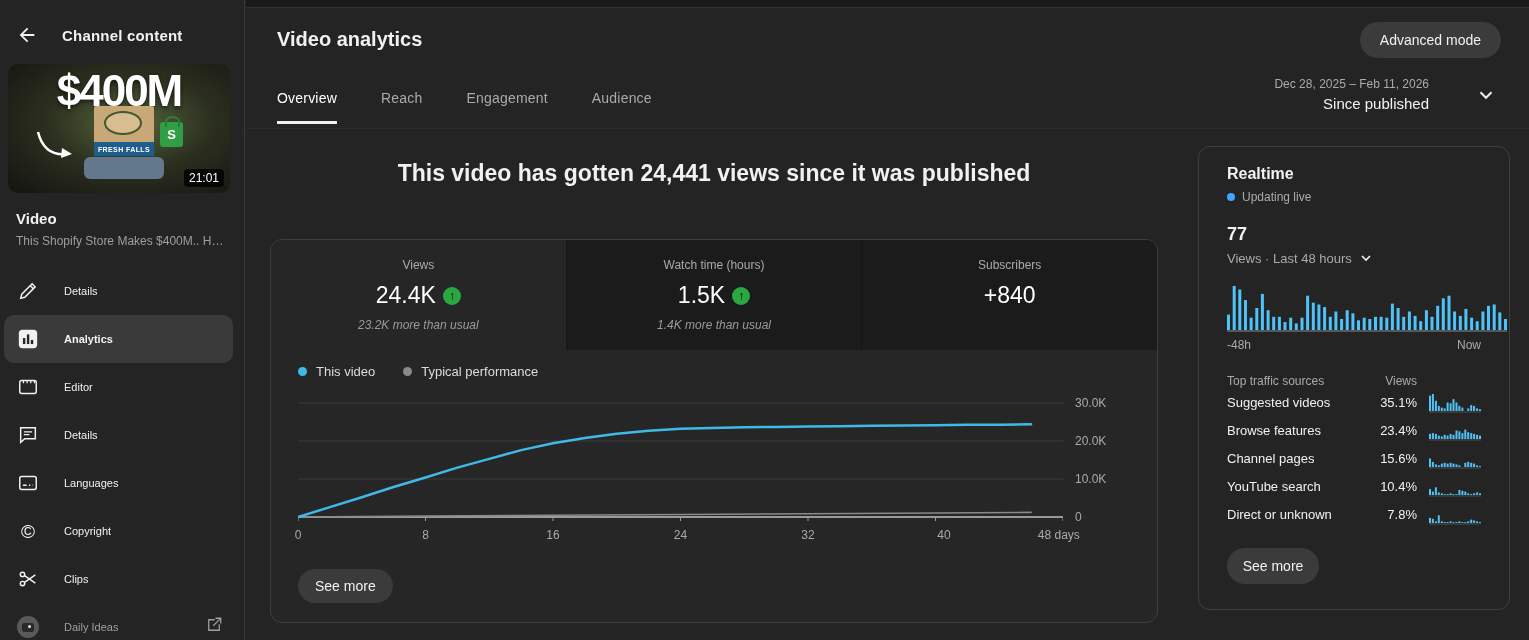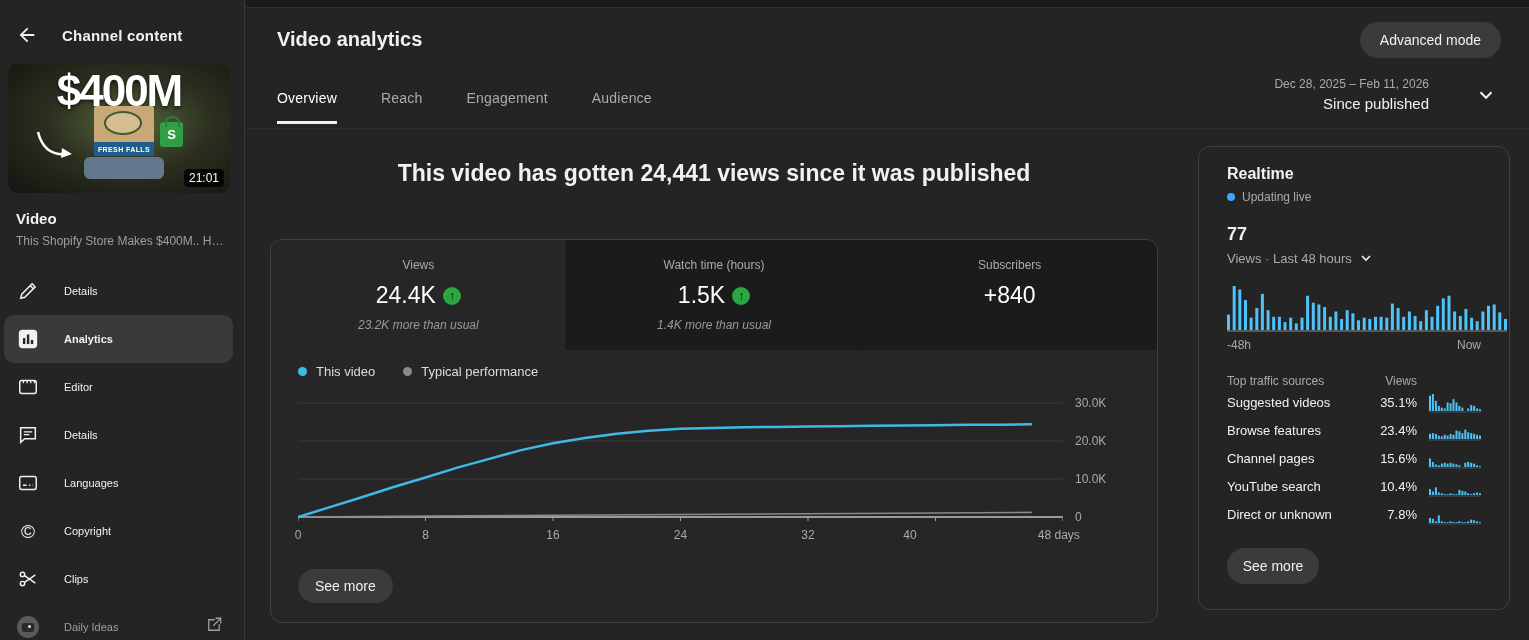--- a/index.html
+++ b/index.html
@@ -303,21 +303,21 @@
           <div style="top: 239px;">10.0K</div>
           <div style="top: 201px;">20.0K</div>
           <div style="top: 163px;">30.0K</div>
         </div>
       <div class="x-ticks" id="x-ticks">
           <div style="left: 0px;">0</div>
           <div style="left: 127.5px;">8</div>
           <div style="left: 255px;">16</div>
           <div style="left: 382.5px;">24</div>
           <div style="left: 510px;">32</div>
-          <div style="left: 612px; text-align: right;">40</div>
+          <div style="left: 646px; text-align: right;">40</div>
           <div style="left: 765px; transform: translateX(-60%);">48 days</div>
         </div>
 
       <div class="see-more-btn">See more</div>
     </div>
 
     <div class="rt-card">
       <div class="rt-title">Realtime</div>
       <div class="rt-live">
         <span class="rt-live-dot"></span>

